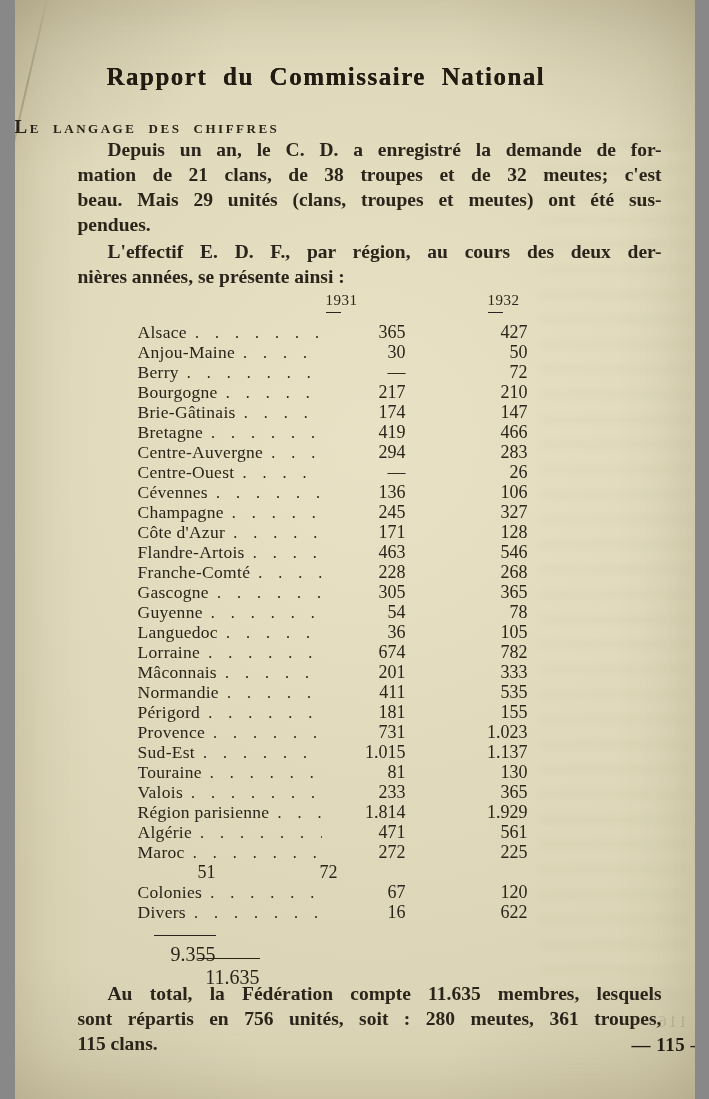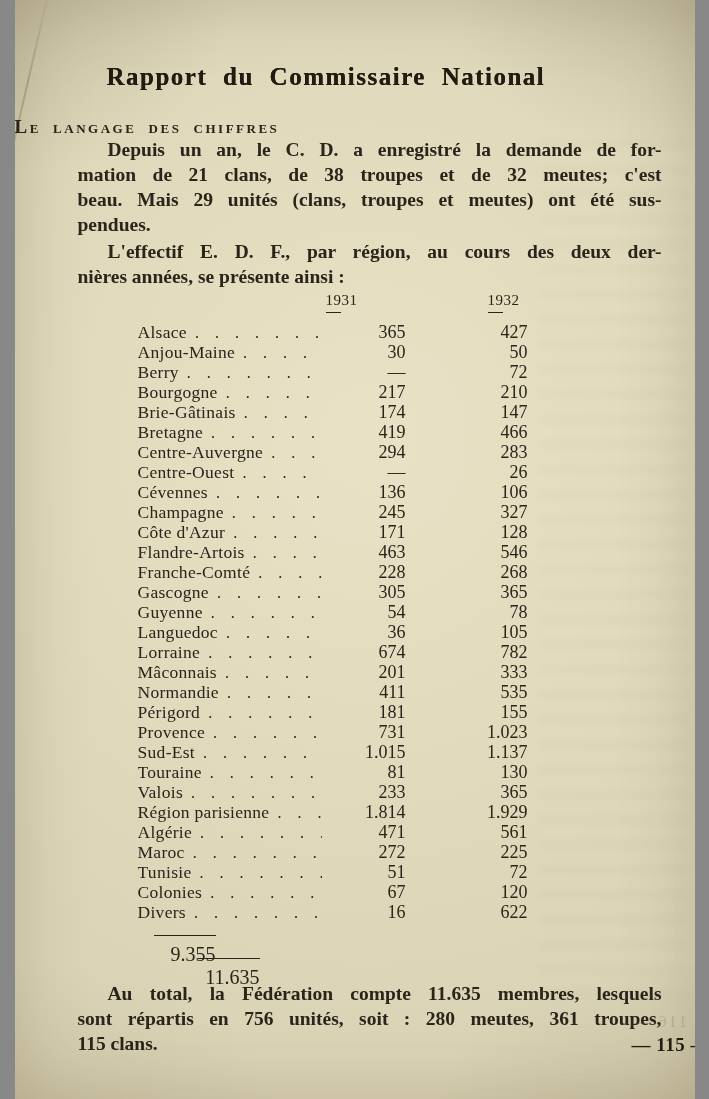--- a/index.html
+++ b/index.html
@@ -361,24 +361,20 @@
   <div class="trow">
     <span class="tlabel">
       <span class="lbl">Maroc</span>
       <span class="leader"></span>
     </span>
     <span class="num n1">272</span>
     <span class="num n2">225</span>
   </div>
 
   <div class="trow">
-    <span class="tlabel">
-      <span class="lbl">Tunisie</span>
-      <span class="leader"></span>
-    </span>
     <span class="num n1">51</span>
     <span class="num n2">72</span>
   </div>
 
   <div class="trow">
     <span class="tlabel">
       <span class="lbl">Colonies</span>
       <span class="leader"></span>
     </span>
     <span class="num n1">67</span>

